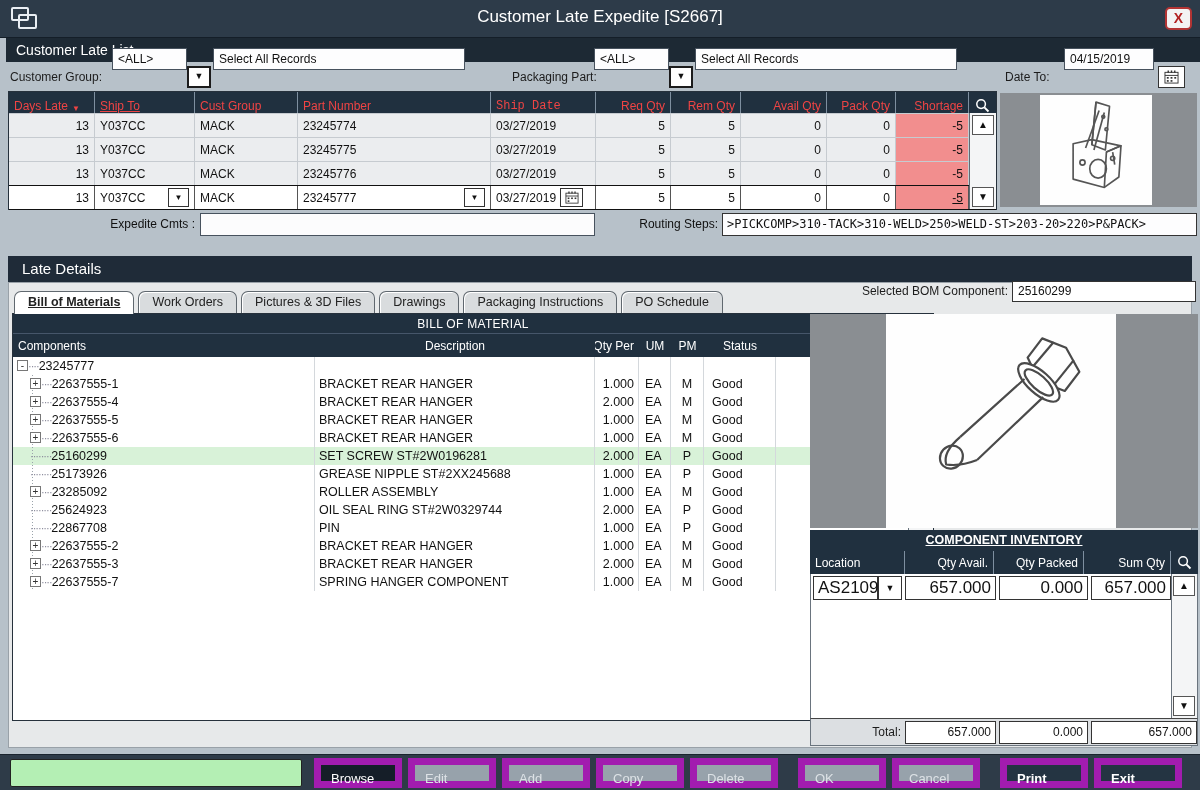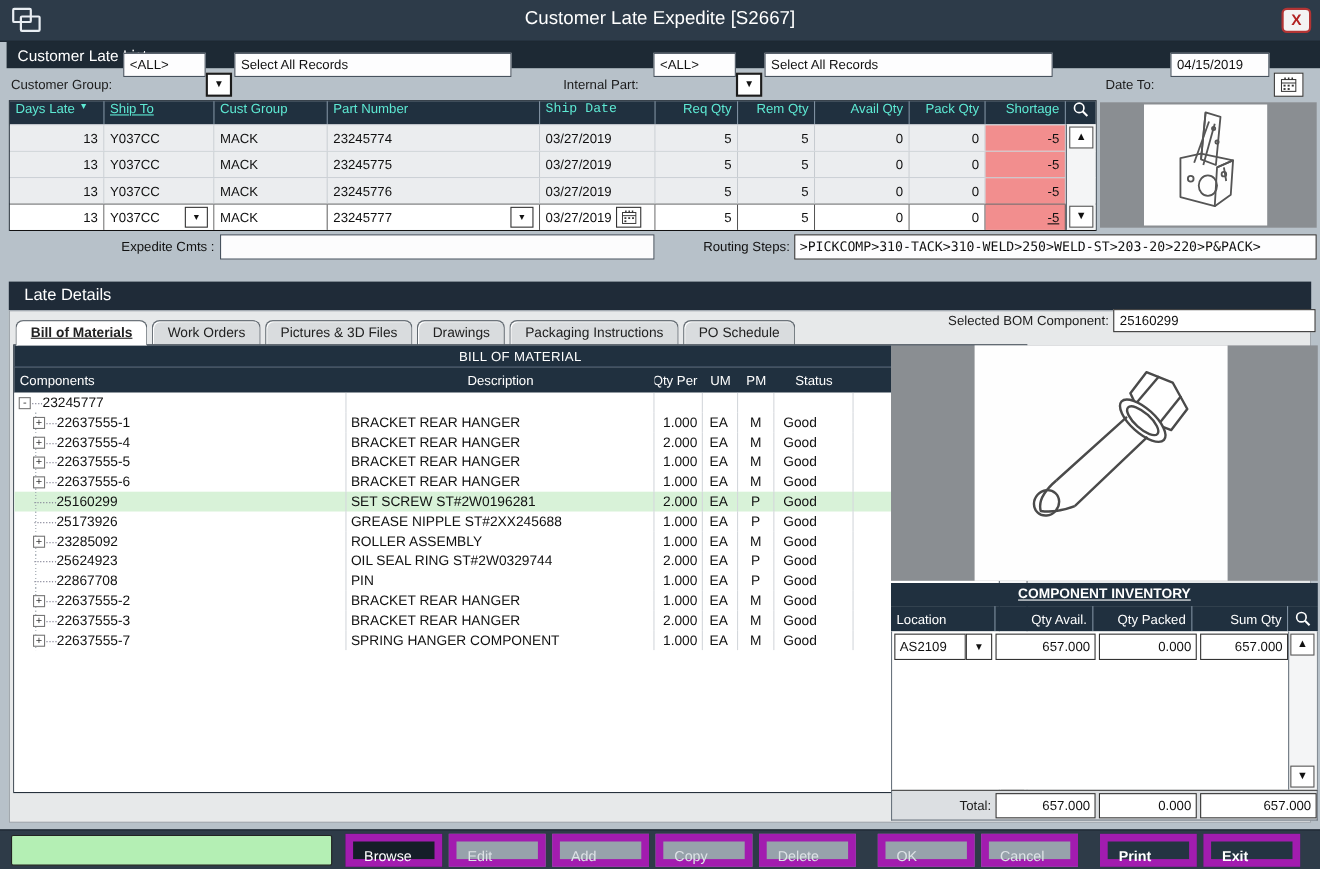--- a/index.html
+++ b/index.html
@@ -17,21 +17,21 @@
 
 
 .flabel{position:absolute;top:70px;color:#1c1c1c;font-size:12px}
 .ffield{position:absolute;top:48px;background:#fdfdfe;border:1px solid #47525e;height:22px;line-height:20px;padding:0 5px;font-size:12px;overflow:hidden;white-space:nowrap}
 .ddbtn{position:absolute;top:66px;width:24px;height:22px;background:#fff;border:2px solid #1c1c1c;text-align:center;line-height:17px;font-size:9px;color:#111;cursor:pointer}
 #calbtn{left:1158px;top:66px;width:27px;height:22px;background:#fff;border:1px solid #333;text-align:center;padding-top:3px;cursor:pointer}
 
 
 #grid{left:8px;top:91px;width:989px;border:1px solid #26313c;background:#ebedef}
 #grid-header{display:flex;height:21px;background:#20303f}
-.gh{color:#5eead4;border-right:1px solid #7e8fa0;padding:0 5px;display:flex;align-items:flex-start;font-size:12px;overflow:hidden;white-space:nowrap}
+.gh{color:#ef4444;border-right:1px solid #7e8fa0;padding:0 5px;display:flex;align-items:flex-end;font-size:12px;overflow:hidden;white-space:nowrap}
 .gh.al-right{justify-content:flex-end}
 .gh .u{text-decoration:underline}
 .sorttri{font-size:8px;margin-left:4px}
 .ghmag{width:27px;justify-content:center;border-right:none;cursor:pointer}
 #grid-bwrap{position:relative}
 .grow{display:flex;height:24px;border-top:1px solid #c6cbd0}
 .gc{border-right:1px solid #c6cbd0;padding:0 5px;background:#ebedef;display:flex;align-items:center;font-size:12px;overflow:hidden;white-space:nowrap}
 .gc.al-right{justify-content:flex-end}
 .gc.shortage{background:#f28e8e}
 .grow.edit{border-top:1px solid #111;box-shadow:0 1px 0 #111}
@@ -93,21 +93,21 @@
 #img-main{left:810px;top:314px;width:388px;height:214px;background:#8a8e92}
 #img-main .whitebox{position:absolute;left:76px;top:0;width:230px;height:214px;background:#fefefe;display:flex;align-items:center;justify-content:center}
 #inv-title{left:810px;top:530px;width:388px;height:21px;background:#20303f;color:#fff;font-weight:bold;text-decoration:underline;text-align:center;line-height:21px;font-size:12.5px}
 #inv-header{left:810px;top:551px;width:388px;height:23px;background:#20303f;color:#fff;display:flex}
 .ivh{display:flex;align-items:center;padding:0 5px;border-right:1px solid #7e8fa0;font-size:12px;white-space:nowrap}
 .ivh.num{justify-content:flex-end}
 .iv-loc{width:95px}.iv-a{width:89px}.iv-p{width:90px}.iv-s{width:87px}
 .ivh.mag{width:27px;justify-content:center;border-right:none;cursor:pointer}
 #inv-body{left:810px;top:574px;width:388px;height:144px;background:#fff;border-left:1px solid #6a747e;border-right:1px solid #6a747e}
 #inv-scroll{position:absolute;right:0;top:0;bottom:0;width:26px;background:#f4f5f6;border-left:1px solid #6a747e}
-.invfield{position:absolute;top:2px;height:24px;background:#fff;border:1px solid #333;line-height:22px;padding:0 4px;font-size:12px}
+.invfield{position:absolute;top:2px;height:24px;background:#fff;border:1px solid #333;line-height:22px;padding:0 4px;font-size:17px}
 .invfield.num{text-align:right}
 #inv-dd{position:absolute;left:67px;top:2px;width:24px;height:24px;background:#fff;border:1px solid #333;text-align:center;line-height:22px;font-size:9px;cursor:pointer}
 #inv-total{left:810px;top:718px;width:388px;height:28px;background:#dcdfe2;border:1px solid #6a747e;border-top:1px solid #444}
 #total-label{position:absolute;left:2px;top:6px;width:88px;text-align:right;color:#1c1c1c}
 .totfield{position:absolute;top:2px;height:23px;background:#fff;border:1px solid #333;line-height:21px;padding:0 4px;text-align:right;font-size:12px}
 
 
 #footer{left:0;top:754px;width:1200px;height:36px;background:#2e3b48;border-top:1px solid #1a242e}
 #statusfield{position:absolute;left:10px;top:4px;width:292px;height:28px;background:#b4efb4;border:1px solid #222;border-radius:2px}
 .fbtn{position:absolute;top:3px;width:88px;height:30px;line-height:28px;padding-left:10px;font-size:13px;border:7px solid #a21caf;cursor:pointer;white-space:nowrap}
@@ -132,21 +132,21 @@
     <div id="wintitle" class="abs">Customer Late Expedite [S2667]</div>
     <div id="closebtn" class="abs">X</div>
   </div>
 
   <div id="cll-bar" class="abs">Customer Late List</div>
 
   <span class="flabel" style="left:10px">Customer Group:</span>
   <span class="ffield" style="left:112px;width:75px">&lt;ALL&gt;</span>
   <span class="ddbtn" style="left:187px">▼</span>
   <span class="ffield" style="left:213px;width:252px">Select All Records</span>
-  <span class="flabel" style="left:512px">Internal Part:</span>
+  <span class="flabel" style="left:512px">Packaging Part:</span>
   <span class="ffield" style="left:594px;width:75px">&lt;ALL&gt;</span>
   <span class="ddbtn" style="left:669px">▼</span>
   <span class="ffield" style="left:695px;width:262px">Select All Records</span>
   <span class="flabel" style="left:1005px">Date To:</span>
   <span class="ffield" style="left:1064px;width:90px">04/15/2019</span>
   <span id="calbtn" class="abs">
     <svg width="15" height="14" viewBox="0 0 16 15">
         <rect x="1" y="2.5" width="14" height="11.5" fill="#fff" stroke="#333"></rect>
         <line x1="1" y1="5.8" x2="15" y2="5.8" stroke="#333"></line>
         <line x1="4.5" y1="0.5" x2="4.5" y2="3" stroke="#333" stroke-width="1.5"></line>

